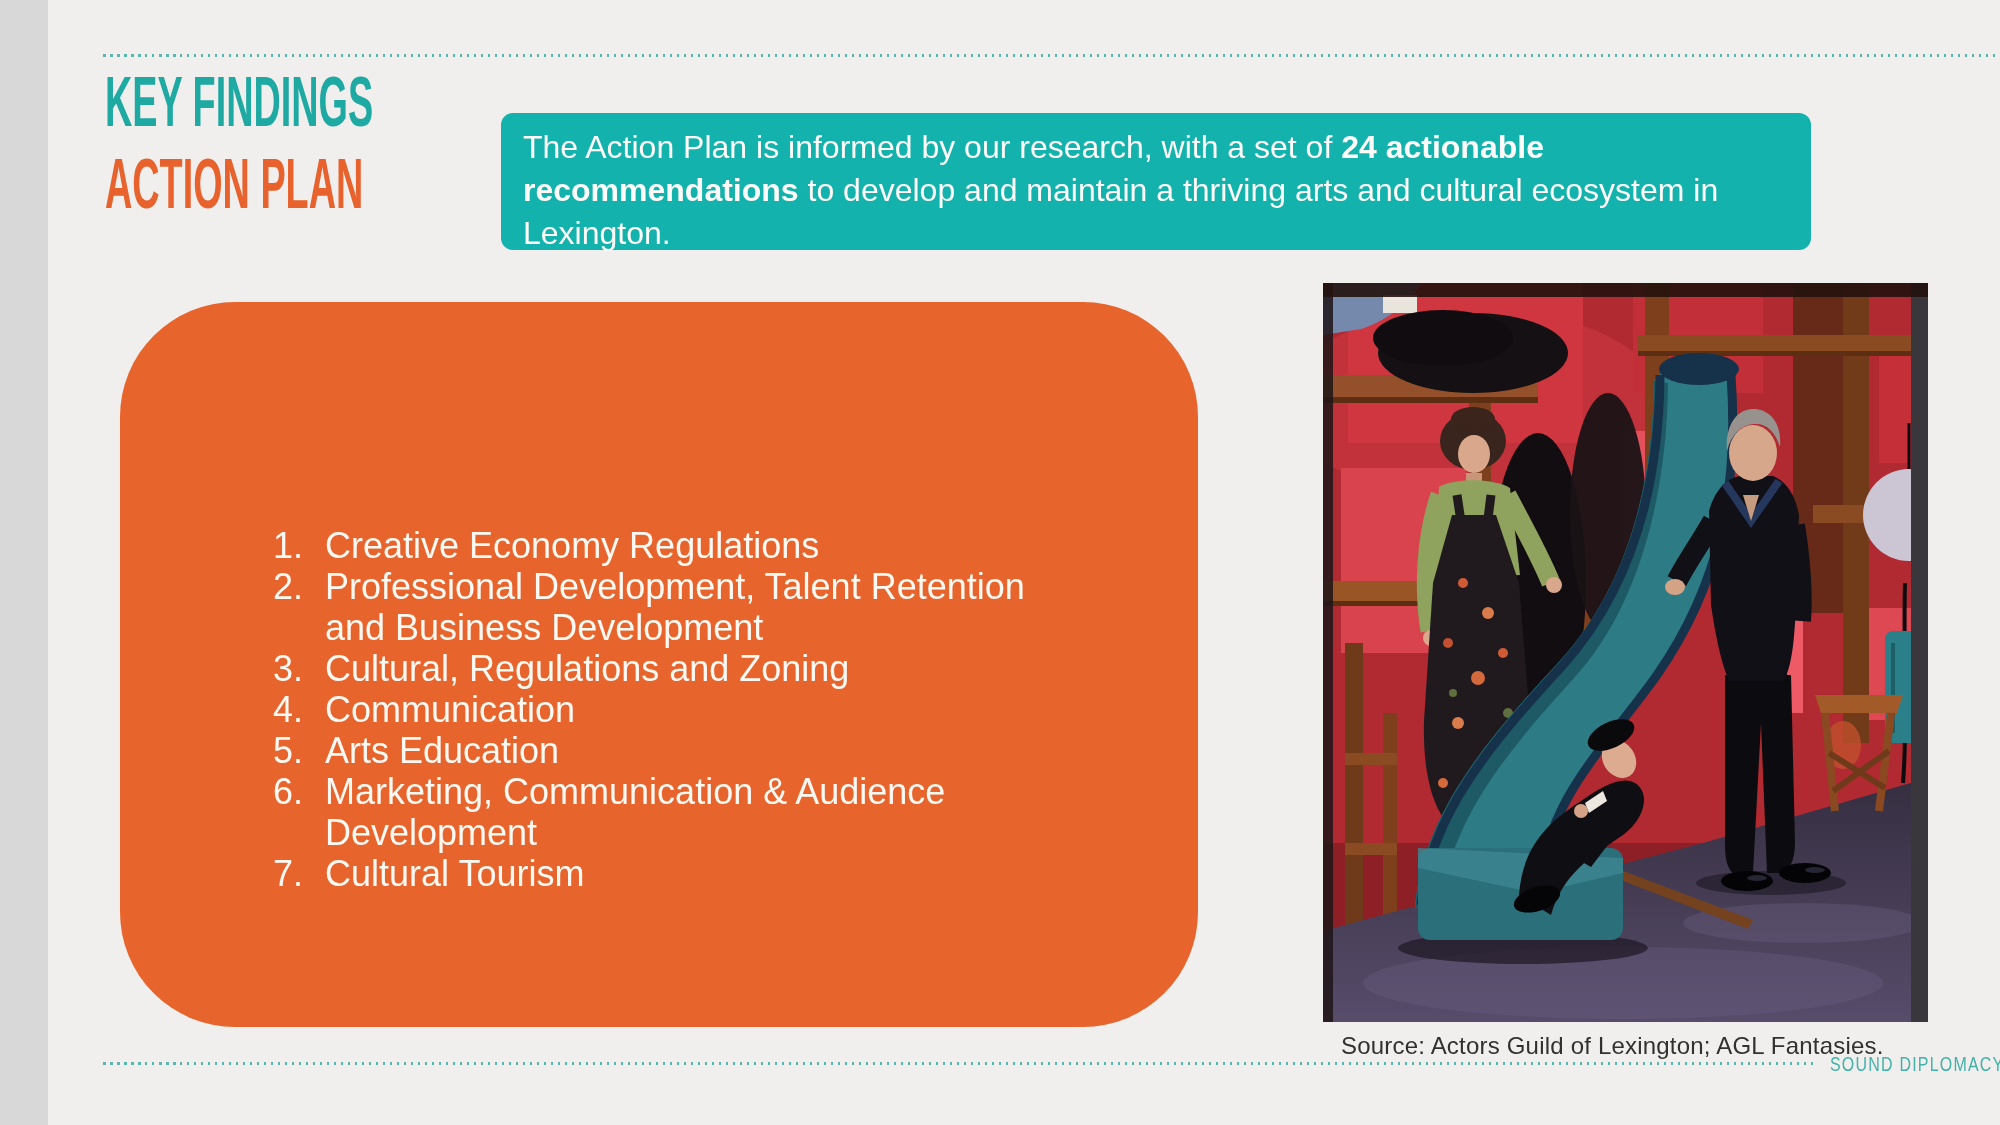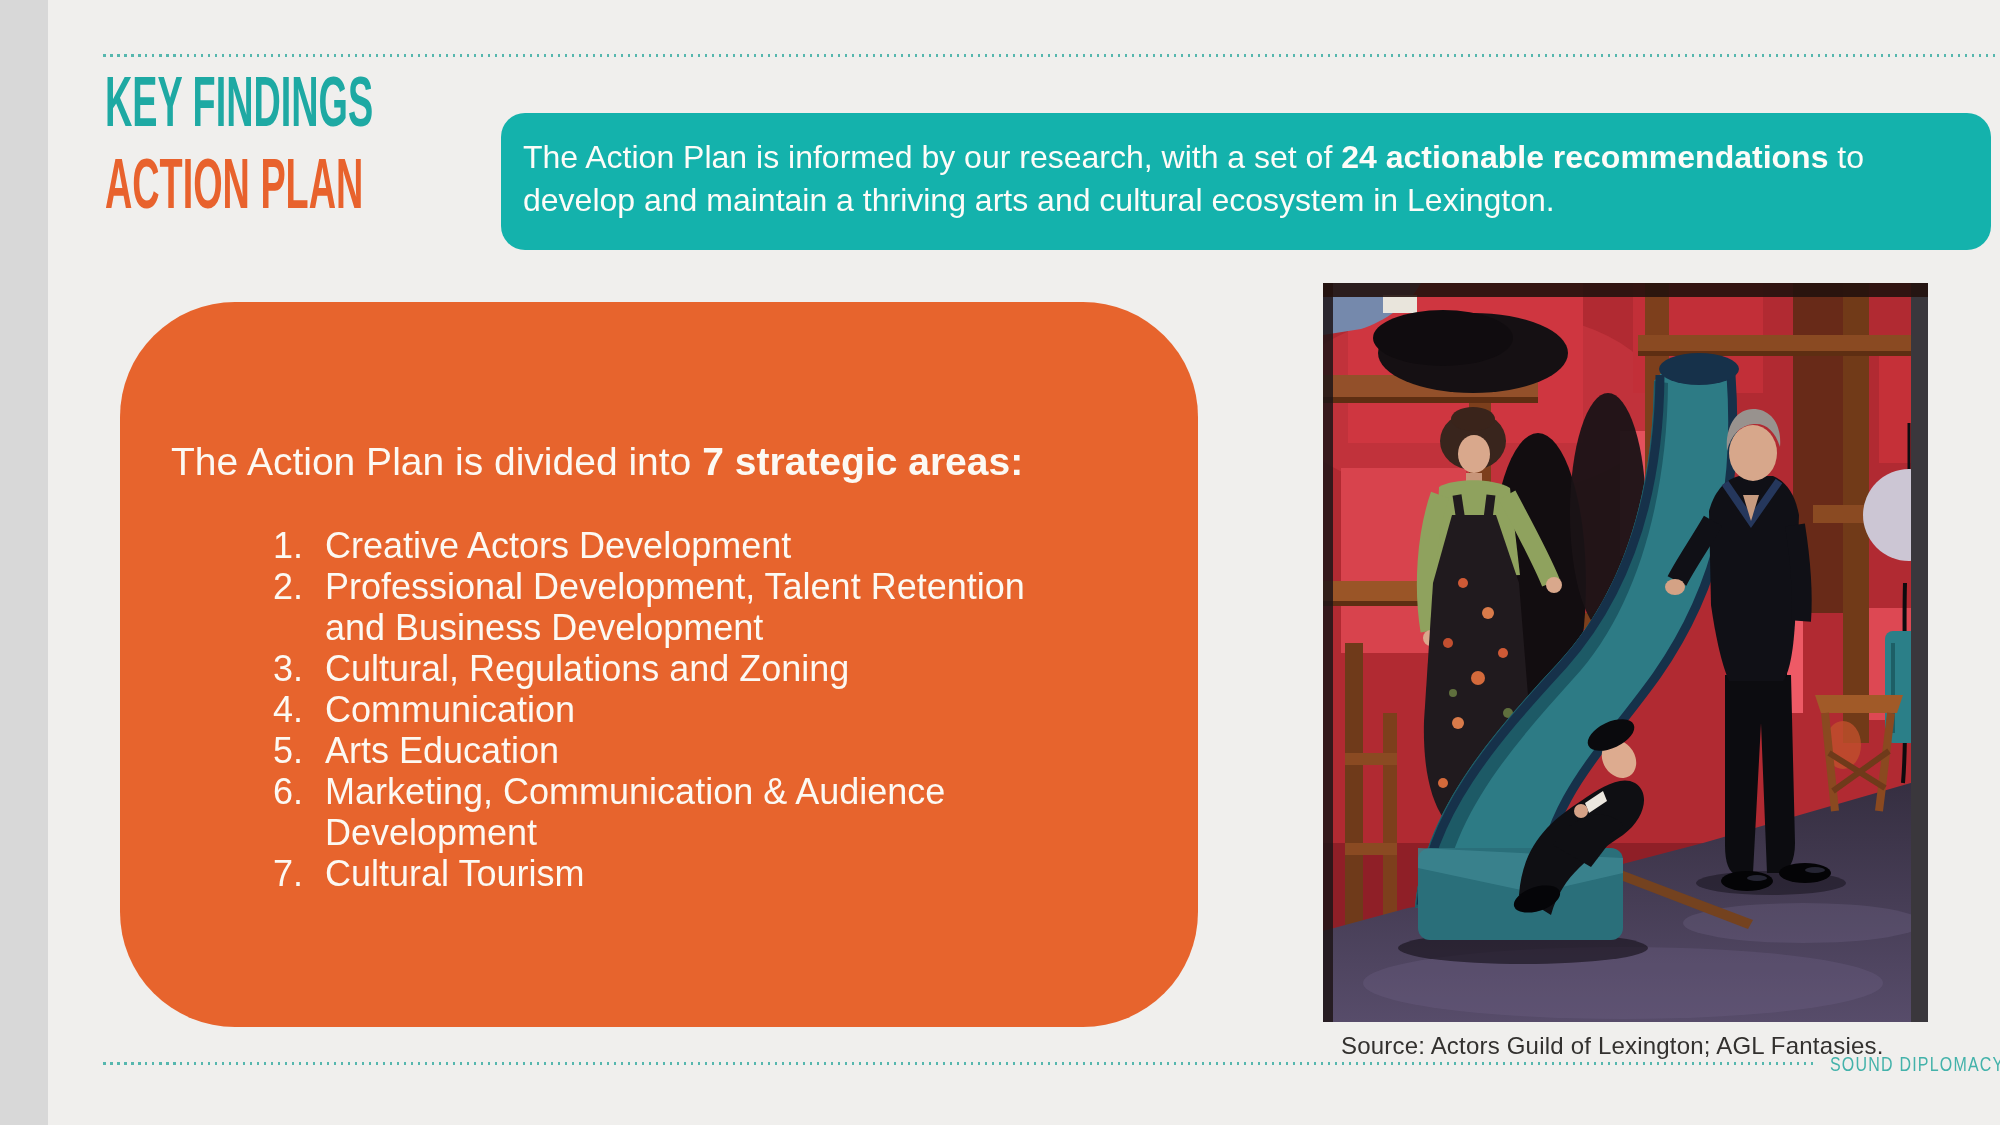--- a/index.html
+++ b/index.html
@@ -10,23 +10,23 @@
   .dotted{position:absolute;height:3px;
     background:repeating-linear-gradient(90deg,#56b7ae 0 2.5px,transparent 2.5px 7px);}
   .dot-top{left:55px;top:54px;width:1895px;}
   .dot-bottom{left:55px;top:1062px;width:1712px;}
 
   .title{position:absolute;left:57px;margin:0;font-weight:bold;font-size:70px;line-height:70px;
     transform:scaleX(.54);transform-origin:0 0;white-space:nowrap;letter-spacing:0;}
   .title-1{top:67px;color:#1ea9a3;}
   .title-2{top:149px;color:#e8622d;}
 
-  .banner{position:absolute;left:453px;top:113px;width:1490px;height:137px;
-    background:#14b2ac;border-radius:24px;box-sizing:border-box;
-    color:#fdfcf8;font-size:32px;line-height:43px;padding:23px 25px 0 22px;}
+  .banner{position:absolute;left:453px;top:113px;width:1310px;height:137px;
+    background:#14b2ac;border-radius:12px;box-sizing:border-box;
+    color:#fdfcf8;font-size:32px;line-height:43px;padding:13px 25px 0 22px;}
   .banner p{margin:0;}
 
   .card{position:absolute;left:72px;top:302px;width:1078px;height:725px;
     background:#e7642d;border-radius:115px;color:#fcf9f3;}
   .card-heading{position:absolute;left:51px;top:137px;margin:0;font-size:39px;line-height:46px;
     white-space:nowrap;font-weight:normal;}
   .card-heading b{margin-left:11px;}
   .areas{position:absolute;left:153px;top:223px;margin:0;padding:0;list-style:none;
     font-size:36px;line-height:41px;}
   .areas li{display:flex;}
@@ -48,25 +48,24 @@
   <div class="dotted dot-top"></div>
 
   <h1 class="title title-1">KEY FINDINGS</h1>
   <h1 class="title title-2">ACTION PLAN</h1>
 
   <div class="banner">
     <p><span>The Action Plan is informed by our research, with a set of </span><b>24 actionable recommendations</b><span> to develop and maintain a thriving arts and cultural ecosystem in Lexington.</span></p>
   </div>
 
   <div class="card">
-    <p class="card-heading"><span>The Action Plan is divided into</span><b>7 strategic areas:</b></p>
     <ol class="areas">
       <li>
           <span class="num">1.</span>
-          <span class="label">Creative Actors Development</span>
+          <span class="label">Creative Economy Regulations</span>
         </li>
       <li>
           <span class="num">2.</span>
           <span class="label">Professional Development, Talent Retention and Business Development</span>
         </li>
       <li>
           <span class="num">3.</span>
           <span class="label">Cultural, Regulations and Zoning</span>
         </li>
       <li>

